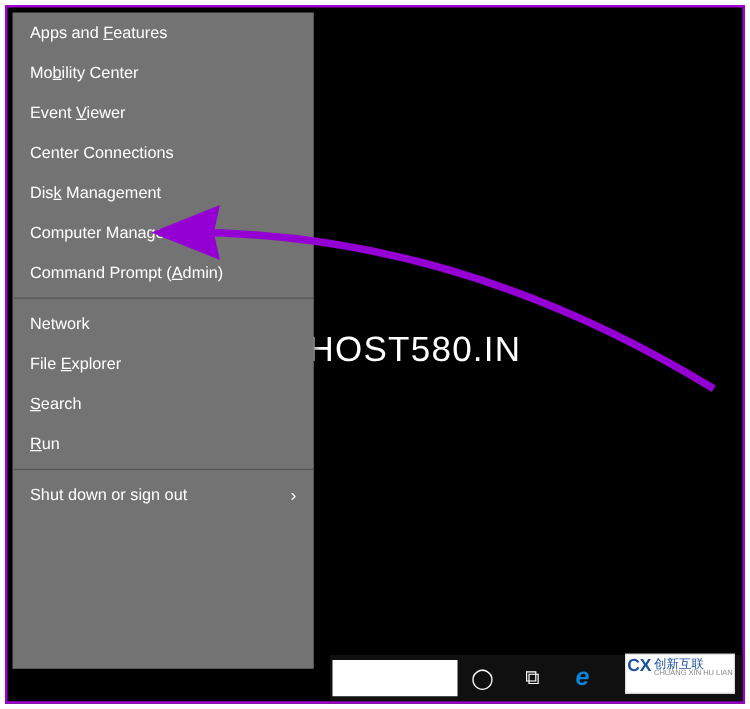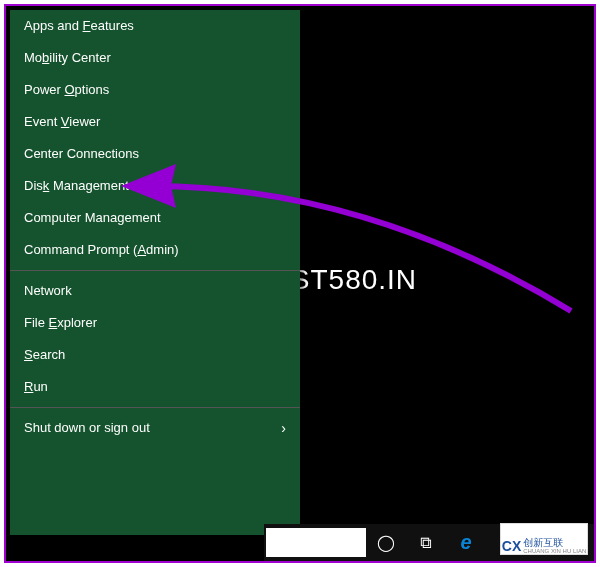--- a/index.html
+++ b/index.html
@@ -1,35 +1,35 @@
 <!DOCTYPE html>
 <html><head>
 <meta charset="utf-8">
 <style>
   html,body{margin:0;padding:0;width:600px;height:567px;font-family:"Segoe UI",Arial,sans-serif;background:#fff;overflow:hidden}
   .stage{position:relative;width:600px;height:567px;background:#fff}
   .desktop{position:absolute;left:4px;top:4px;right:4px;bottom:4px;background:#000;border:2px solid #a000d0}
-  .menu{position:absolute;left:4px;top:4px;width:290px;height:525px;background:#14532d;box-shadow:2px 2px 6px rgba(0,0,0,.6)}
+  .menu{position:absolute;left:4px;top:4px;width:241px;height:525px;background:#737373;box-shadow:2px 2px 6px rgba(0,0,0,.6)}
   .menu .item{height:32px;line-height:32px;padding:0 14px;color:#fff;font-size:13px;white-space:nowrap;cursor:default}
   .menu .sep{height:1px;margin:4px 0;background:#555}
   .u{text-decoration:underline}
   .chev{float:right;color:#fff;font-size:14px}
   .taskbar{position:absolute;left:258px;right:0;bottom:0;height:37px;background:#101010;display:flex;align-items:center}
   .searchbox{width:100px;height:29px;background:#fff;margin-left:2px}
   .tb-icon{width:40px;height:37px;display:flex;align-items:center;justify-content:center;color:#fff;font-size:16px}
   .edge-icon{color:#0a84d6;font-weight:bold;font-style:italic;font-size:20px}
   .watermark{position:absolute;left:182px;top:258px;color:#fff;font-size:28px;font-weight:500;letter-spacing:1px;display:flex;align-items:center}
   .winlogo{display:inline-block;width:30px;height:30px;margin-right:6px;position:relative}
   .winlogo span{position:absolute;width:13px;height:13px}
   .wl1{left:0;top:0;background:#f25022}
   .wl2{left:16px;top:0;background:#7fba00}
   .wl3{left:0;top:16px;background:#00a4ef}
   .wl4{left:16px;top:16px;background:#ffb900}
   .arrow{position:absolute;pointer-events:none;z-index:5}
-  .brand{position:absolute;right:6px;bottom:6px;width:86px;height:30px;background:#fff;border:1px solid #ddd;display:flex;align-items:flex-end;justify-content:center;font-size:10px;color:#1c4f9c}
+  .brand{position:absolute;right:6px;bottom:6px;width:86px;height:30px;background:#fff;border:1px solid #ddd;display:flex;align-items:flex-start;justify-content:center;font-size:10px;color:#1c4f9c}
   .brand .cx{font-weight:bold;font-size:14px;color:#1c4f9c;margin-right:2px}
   .brand .t2{font-size:6px;color:#888;display:block;margin-top:-2px}
 </style>
 </head>
 <body>
 
 <div class="stage">
   <div class="desktop">
 
     <div class="watermark">
@@ -38,21 +38,20 @@
           <span class="wl2"></span>
           <span class="wl3"></span>
           <span class="wl4"></span>
       </span>
       <span>GHOST580.IN</span>
     </div>
 
     <div class="menu" id="menu">
         <div class="item">Apps and <span class="u">F</span>eatures</div>
         <div class="item">Mo<span class="u">b</span>ility Center</div>
-        <div class="item">Power <span class="u">O</span>ptions</div>
         <div class="item">Event <span class="u">V</span>iewer</div>
         <div class="item">Center Connections</div>
         <div class="item">Dis<span class="u">k</span> Management</div>
         <div class="item">Computer Mana<span class="u">g</span>ement</div>
         <div class="item">Command Prompt (<span class="u">A</span>dmin)</div>
         <div class="sep"></div>
         <div class="item">Network</div>
         <div class="item">File <span class="u">E</span>xplorer</div>
         <div class="item"><span class="u">S</span>earch</div>
         <div class="item"><span class="u">R</span>un</div>

